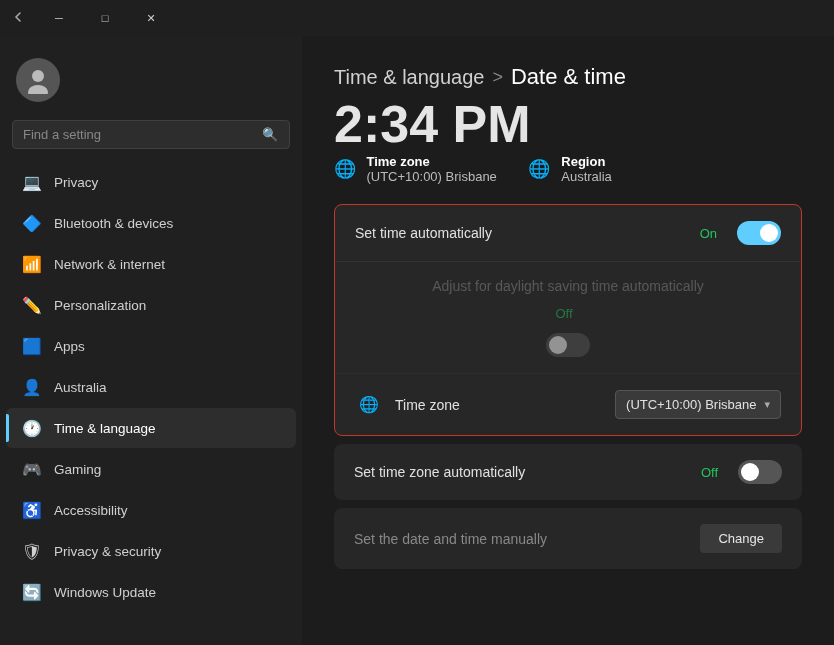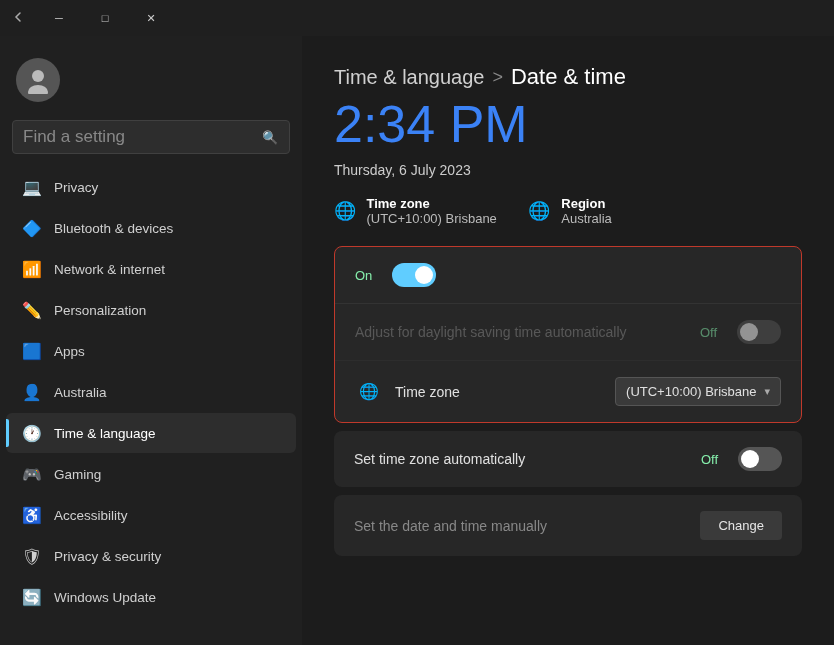--- a/index.html
+++ b/index.html
@@ -108,21 +108,21 @@
       display: flex;
       align-items: center;
       padding: 6px 10px;
       gap: 8px;
     }
     .search-box input {
       background: transparent;
       border: none;
       outline: none;
       color: #ccc;
-      font-size: 17px;
+      font-size: 13px;
       flex: 1;
       font-family: 'Segoe UI', sans-serif;
     }
     .search-box input::placeholder { color: #888; }
     .search-icon { color: #999; font-size: 13px; }
 
     
     .nav-item {
       display: flex;
       align-items: center;
@@ -185,23 +185,23 @@
     }
     .breadcrumb-current {
       font-size: 22px;
       font-weight: 400;
       color: #fff;
     }
 
     
     .current-time {
       font-size: 52px;
-      font-weight: 400;
-      color: #3b82f6;
-      margin: 8px 0 12px 0;
+      font-weight: 700;
+      color: #e5e5e5;
+      margin: 8px 0 4px 0;
       line-height: 1;
     }
     .current-date {
       font-size: 14px;
       color: #ccc;
       margin-bottom: 18px;
     }
 
     
     .info-row {
@@ -240,34 +240,34 @@
     }
 
     .setting-row {
       display: flex;
       align-items: center;
       padding: 16px 20px;
       border-bottom: 1px solid #333;
       gap: 12px;
     }
     .setting-row:last-child { border-bottom: none; }
-    .setting-row.disabled { opacity: 0.5; }
+    .setting-row.disabled { opacity: 0.5; flex-direction: column; }
 
     .setting-text {
       flex: 1;
       font-size: 14px;
       color: #e0e0e0;
     }
     .setting-row.disabled .setting-text {
       color: #888;
     }
 
     .setting-status {
       font-size: 13px;
-      color: #86efac;
+      color: #22c55e;
       margin-right: 8px;
     }
 
     
     .toggle {
       width: 44px;
       height: 24px;
       border-radius: 12px;
       position: relative;
       cursor: pointer;
@@ -409,21 +409,20 @@
 
   <div class="content">
 
     <div class="breadcrumb">
       <span class="breadcrumb-parent">Time &amp; language</span>
       <span class="breadcrumb-sep">&gt;</span>
       <span class="breadcrumb-current">Date &amp; time</span>
     </div>
 
     <div class="current-time">2:34 PM</div>
-    <div class="current-date">Thursday, 6 July 2023</div>
 
     <div class="info-row">
       <div class="info-item">
         <span class="info-icon">🌐</span>
         <div>
           <div class="info-label">Time zone</div>
           <div class="info-value">(UTC+10:00) Brisbane</div>
         </div>
       </div>
       <div class="info-item">
@@ -431,20 +430,21 @@
         <div>
           <div class="info-label">Region</div>
           <div class="info-value">Australia</div>
         </div>
       </div>
     </div>
 
     <div class="settings-card highlighted">
 
       <div class="setting-row">
+        <span class="setting-text">Set time automatically</span>
         <span class="setting-status">On</span>
         <div class="toggle on">
           <div class="toggle-knob"></div>
         </div>
       </div>
 
       <div class="setting-row disabled">
         <span class="setting-text">Adjust for daylight saving time automatically</span>
         <span class="setting-status">Off</span>
         <div class="toggle off">

